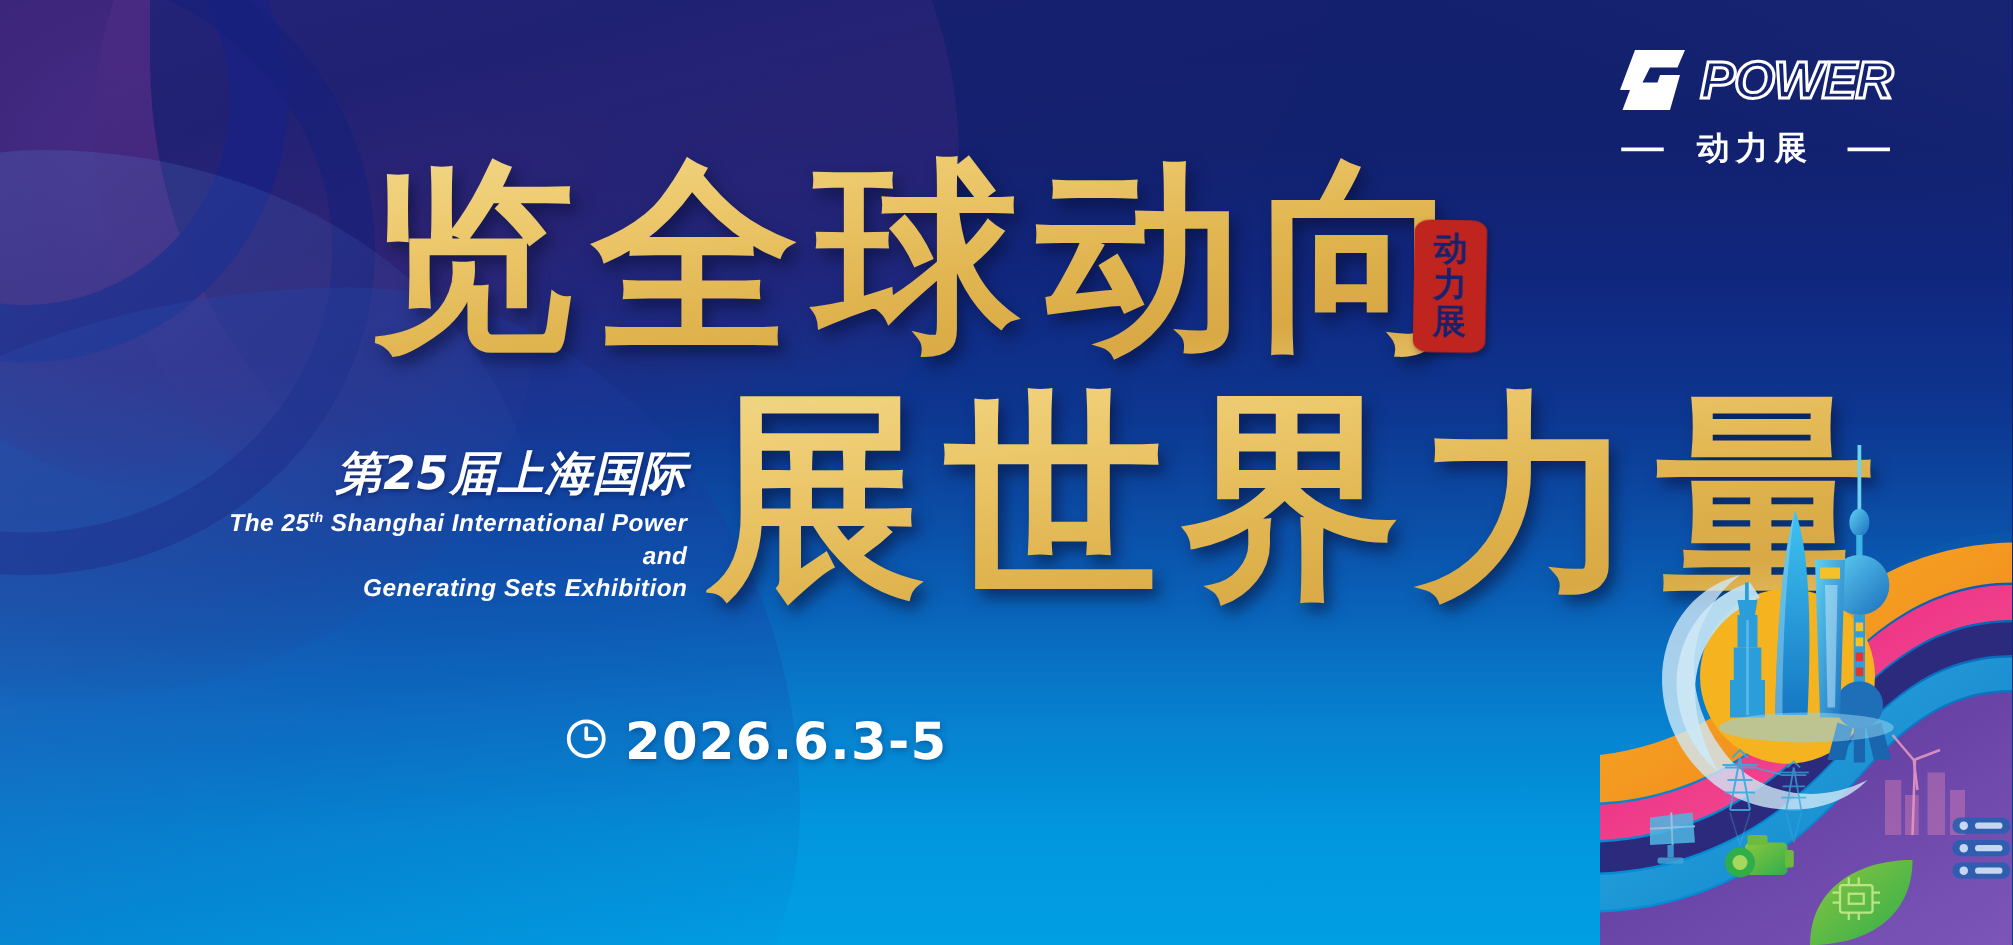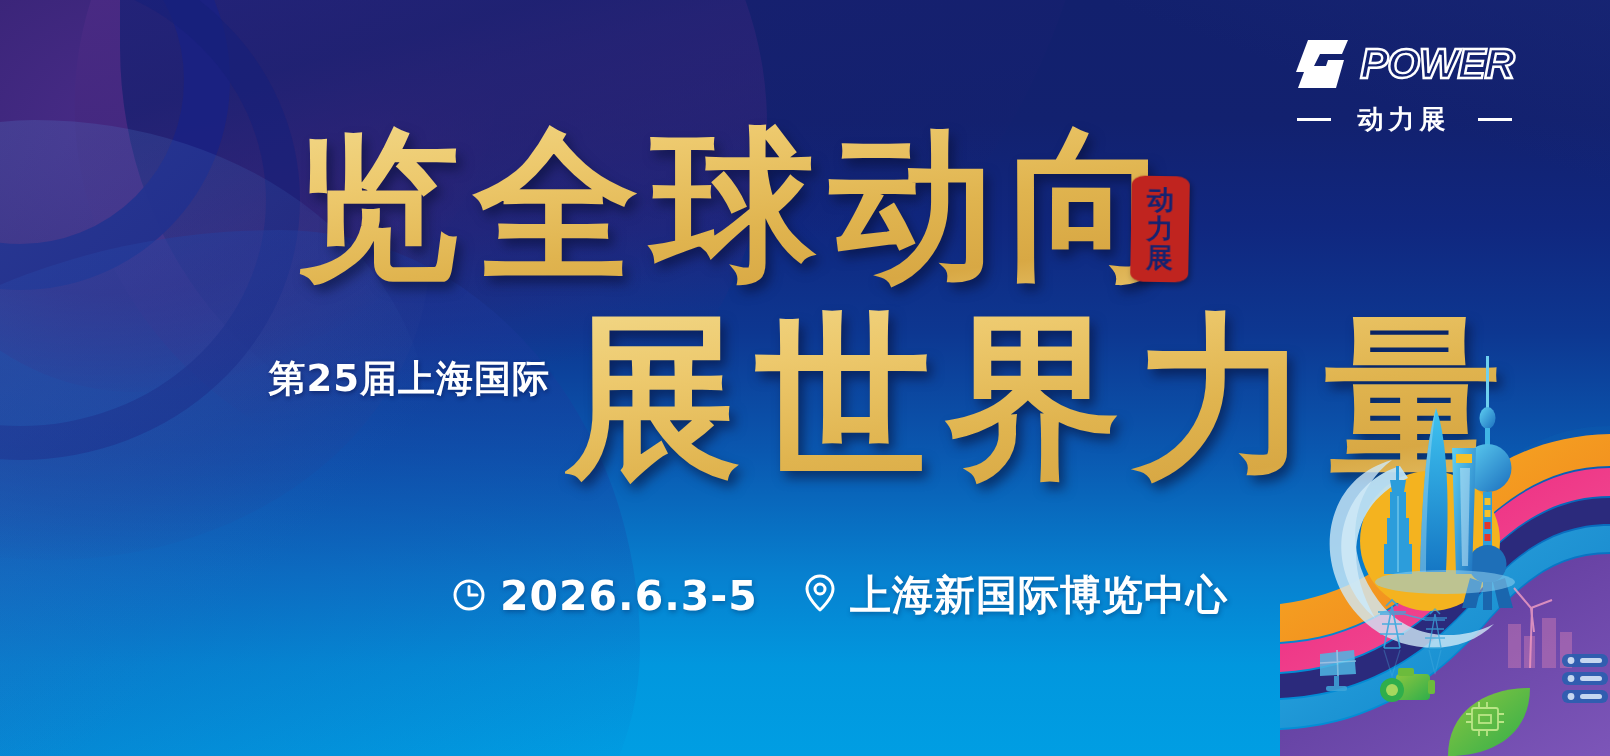--- a/index.html
+++ b/index.html
@@ -122,21 +122,21 @@
     transform:rotate(1deg);
     filter:drop-shadow(2px 3px 3px rgba(0,0,0,.35));
   }
   .seal-ch{
     font-family:"DejaVu Sans","Liberation Sans",sans-serif;
     font-weight:bold;font-size:27px;line-height:1.04;
     color:#152270;
   }
 
   
-  .namebox{position:absolute;left:150px;top:358px;width:400px;text-align:right;color:#fff;}
+  .namebox{position:absolute;left:150px;top:358px;width:400px;text-align:right;color:#fff;font-style:italic;}
   .name-cn1{
     font-family:"DejaVu Sans","Liberation Sans",sans-serif;
     font-size:37px;font-weight:bold;letter-spacing:1px;line-height:1.14;
     text-shadow:1px 2px 4px rgba(0,10,60,.45);
   }
   .name-cn2{
     font-family:"DejaVu Sans","Liberation Sans",sans-serif;
     font-size:37px;font-weight:bold;letter-spacing:1px;line-height:1.14;
     text-shadow:1px 2px 4px rgba(0,10,60,.45);
   }
@@ -203,40 +203,36 @@
     <span class="seal-ch">力</span>
     <span class="seal-ch">展</span>
   </div>
 
   <div class="calli calli-line2">
     <span class="calli-txt">展世界力量</span>
   </div>
 
   <div class="namebox">
     <div class="name-cn1">第25届上海国际</div>
+    <div class="name-en">
+      <span>The 25</span><sup>th</sup>
+      <span>Shanghai  International Power and</span><br>
+      <span>Generating Sets Exhibition</span>
+    </div>
   </div>
 
   <div class="infobar">
     <div class="info-item">
       <span class="info-icon">
         <svg width="34" height="34" viewBox="0 0 34 34" aria-hidden="true">
           <circle cx="17" cy="17" r="14" fill="none" stroke="#ffffff" stroke-width="3"></circle>
           <path d="M17 8.5 V17 H25" fill="none" stroke="#ffffff" stroke-width="3" stroke-linecap="round" stroke-linejoin="round"></path>
         </svg>
       </span>
       <span class="info-text">2026.6.3-5</span>
-    </div>
-    <div class="info-item">
-      <span class="info-icon">
-        <svg width="32" height="40" viewBox="0 0 32 40" aria-hidden="true">
-          <path d="M16 3 C8.8 3 3 8.8 3 16 C3 25 16 37 16 37 C16 37 29 25 29 16 C29 8.8 23.2 3 16 3 Z" fill="none" stroke="#ffffff" stroke-width="3" stroke-linejoin="round"></path>
-          <circle cx="16" cy="16" r="5" fill="none" stroke="#ffffff" stroke-width="3"></circle>
-        </svg>
-      </span>
-      <span class="info-text">上海新国际博览中心</span>
     </div>
   </div>
 
   <div class="illus">
     <svg width="330" height="400" viewBox="0 0 330 400" aria-hidden="true">
       <defs>
         <linearGradient id="gTower" x1="0" y1="0" x2="0" y2="1">
           <stop offset="0%" stop-color="#3fc3f0"></stop>
             <stop offset="100%" stop-color="#1577c4"></stop>
         </linearGradient>

